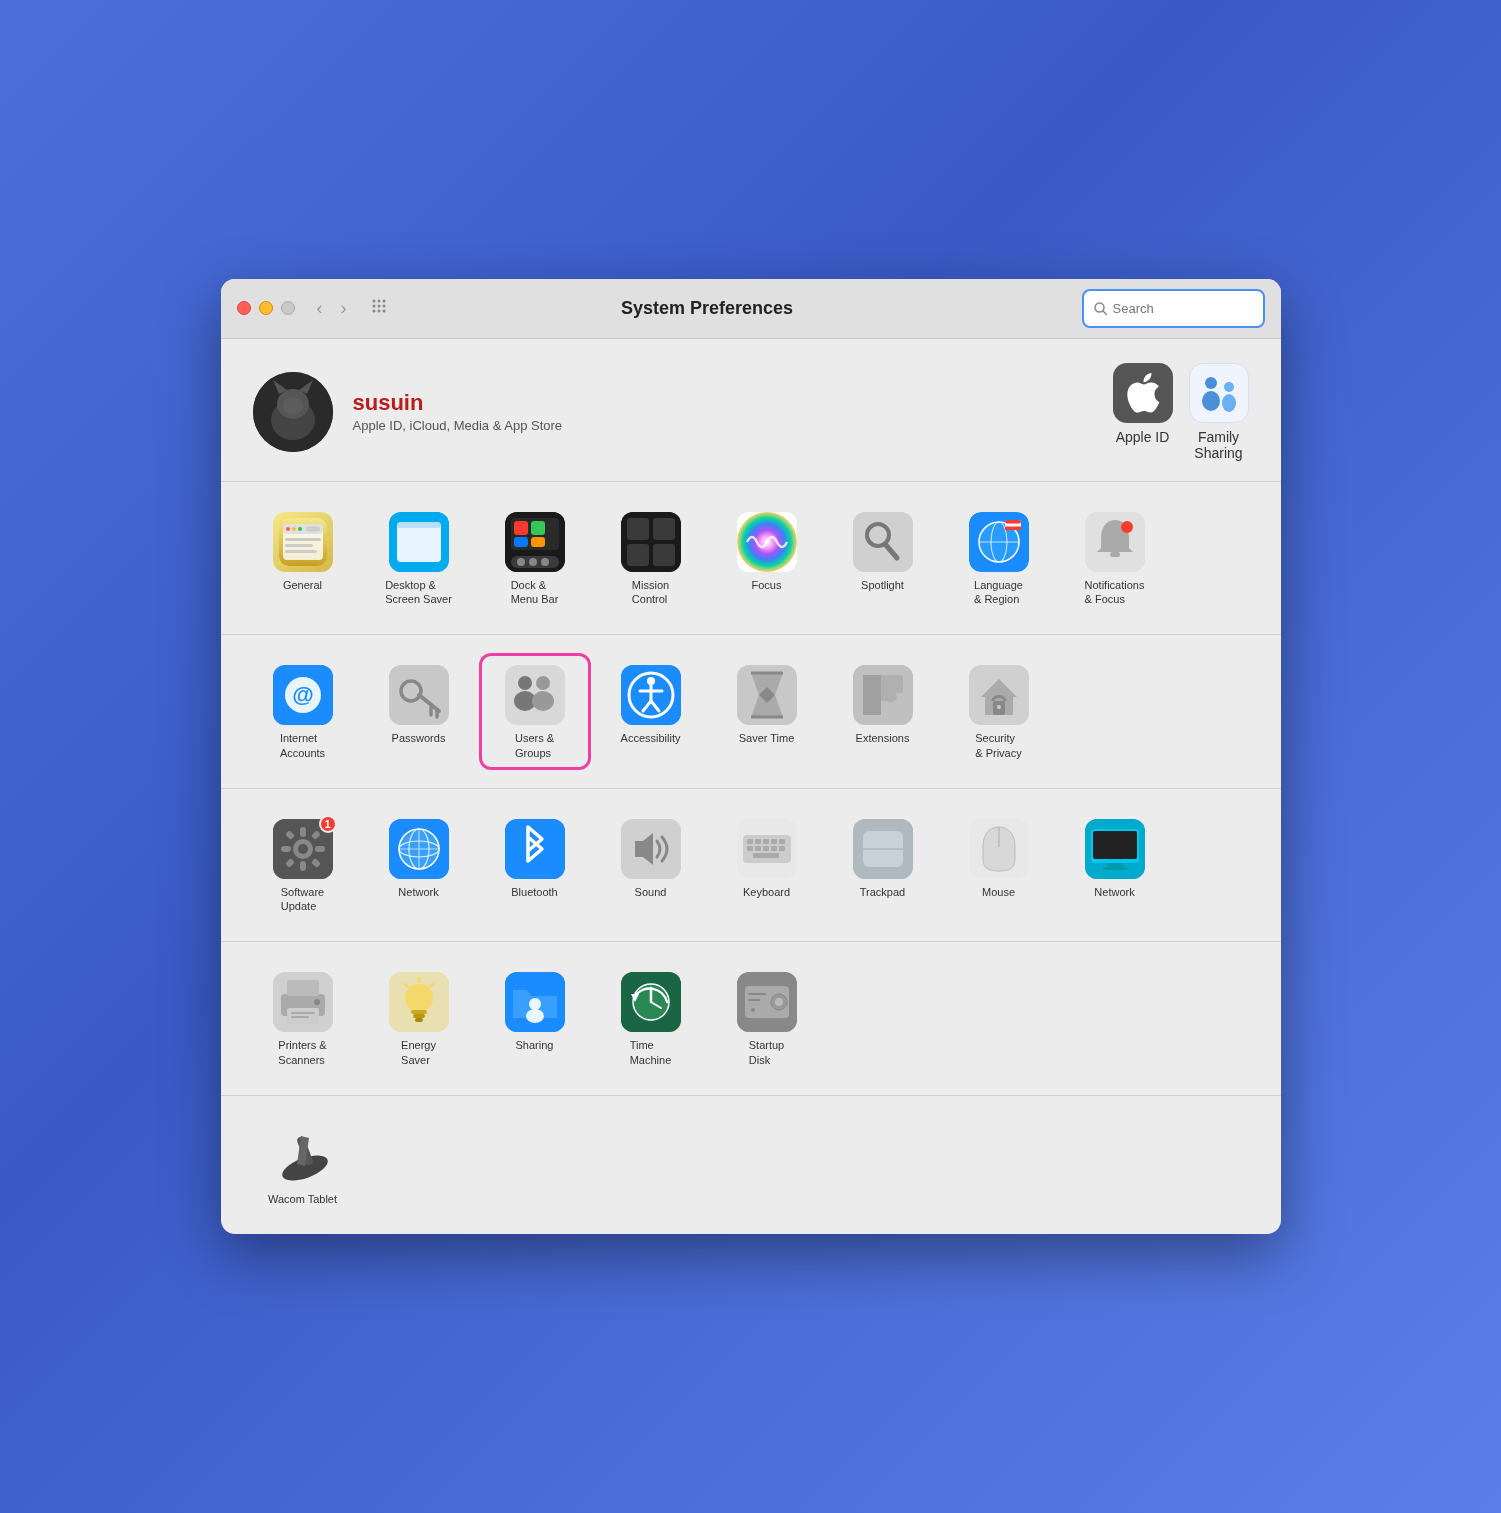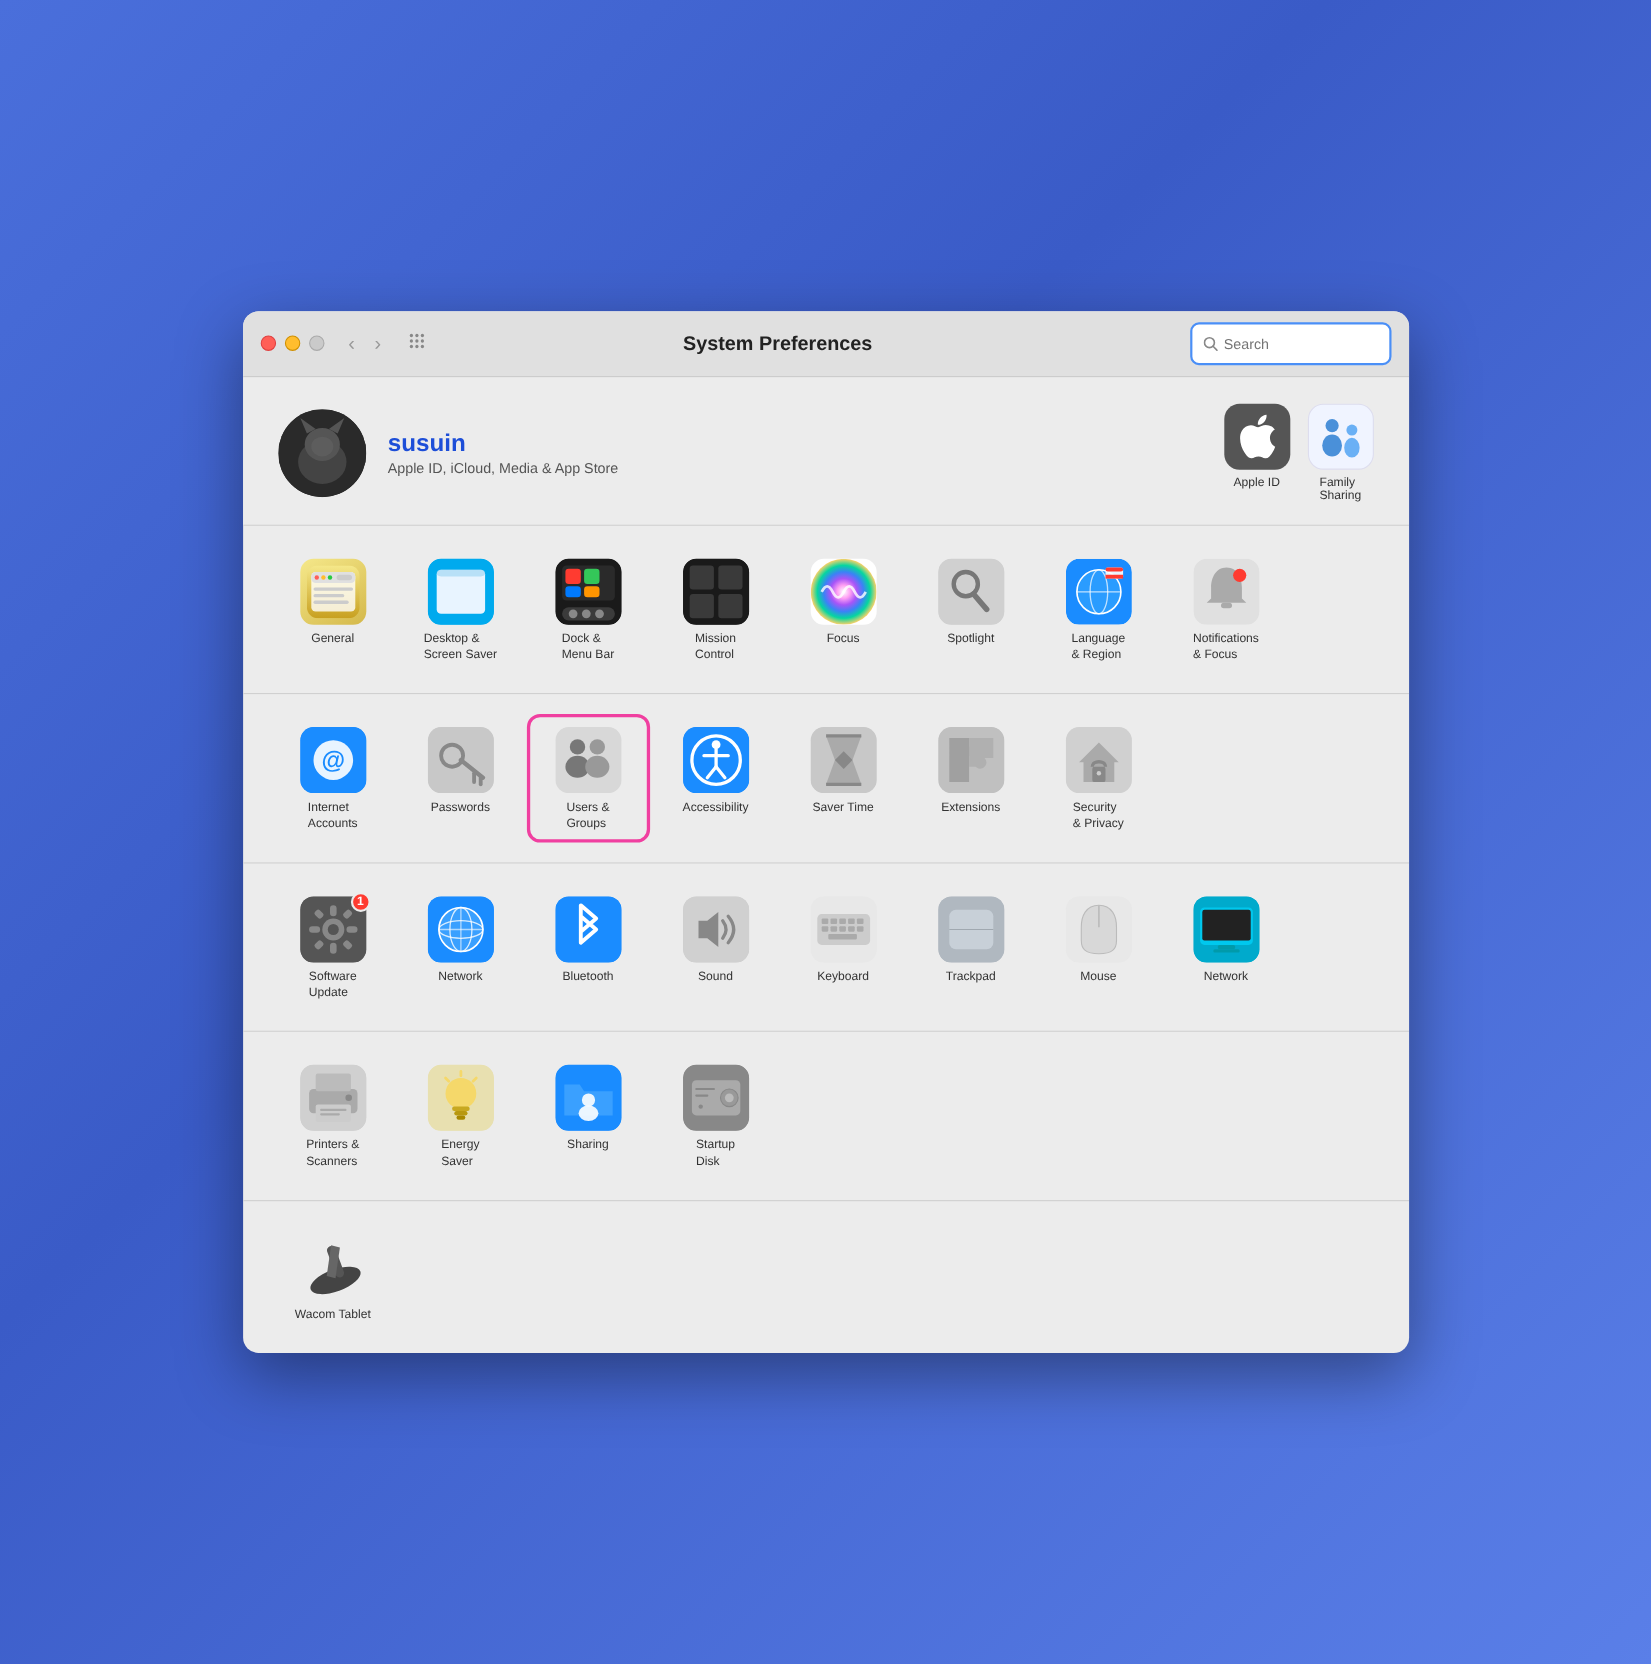--- a/index.html
+++ b/index.html
@@ -113,21 +113,21 @@
       align-items: center;
       justify-content: center;
     }
     
     .profile-info {
       flex: 1;
     }
     .profile-name {
       font-size: 22px;
       font-weight: 600;
-      color: #1d4ed8;
+      color: #b91c1c;
     }
     .profile-subtitle {
       font-size: 13px;
       color: #555;
       margin-top: 2px;
     }
     .profile-actions {
       display: flex;
       gap: 16px;
       margin-left: auto;
@@ -143,22 +143,23 @@
       width: 60px;
       height: 60px;
       border-radius: 14px;
       display: flex;
       align-items: center;
       justify-content: center;
     }
     .apple-id-icon { background: #555; }
     .family-sharing-icon { background: #f0f4ff; border: 1px solid #dde; }
     .profile-action-label {
-      font-size: 11px;
+      font-size: 14px;
       color: #333;
+      text-align: center;
     }
     
     .prefs-section {
       padding: 20px 28px;
       border-bottom: 1px solid #d0d0d0;
     }
     .prefs-section:last-child { border-bottom: none; }
     .prefs-grid {
       display: flex;
       flex-wrap: wrap;
@@ -731,20 +732,35 @@
             <rect width="60" height="60" rx="12" fill="#1a8cff"></rect>
 
             <path d="M8,20 L8,46 L52,46 L52,24 L26,24 L22,18 L8,18 Z" fill="#3aa0ff"></path>
             <circle cx="30" cy="32" r="6" fill="#fff" opacity="0.9"></circle>
             <ellipse cx="30" cy="44" rx="9" ry="7" fill="#fff" opacity="0.9"></ellipse>
           </svg>
         </div>
         <div class="pref-label">Sharing</div>
       </div>
 
+      <div class="pref-item">
+        <div class="pref-icon icon-timemachine">
+          <svg width="60" height="60" viewBox="0 0 60 60">
+            <rect width="60" height="60" rx="12" fill="#1a6644"></rect>
+
+            <circle cx="30" cy="30" r="18" fill="#2a8855" stroke="#fff" stroke-width="1.5"></circle>
+            <line x1="30" y1="30" x2="30" y2="16" stroke="#fff" stroke-width="2.5" stroke-linecap="round"></line>
+            <line x1="30" y1="30" x2="40" y2="36" stroke="#fff" stroke-width="2" stroke-linecap="round"></line>
+
+            <path d="M14,24 A18,18 0 0,1 46,30" stroke="#fff" stroke-width="2.5" fill="none" stroke-linecap="round"></path>
+            <polygon points="10,22 14,30 18,22" fill="#fff"></polygon>
+          </svg>
+        </div>
+        <div class="pref-label">Time<br>Machine</div>
+      </div>
 
       <div class="pref-item">
         <div class="pref-icon icon-startup">
           <svg width="60" height="60" viewBox="0 0 60 60">
             <rect width="60" height="60" rx="12" fill="#888"></rect>
 
             <rect x="8" y="14" width="44" height="32" rx="4" fill="#aaa"></rect>
             <circle cx="42" cy="30" r="8" fill="#999" stroke="#888" stroke-width="1"></circle>
             <circle cx="42" cy="30" r="4" fill="#bbb"></circle>
             <line x1="12" y1="22" x2="28" y2="22" stroke="#888" stroke-width="2" stroke-linecap="round"></line>

